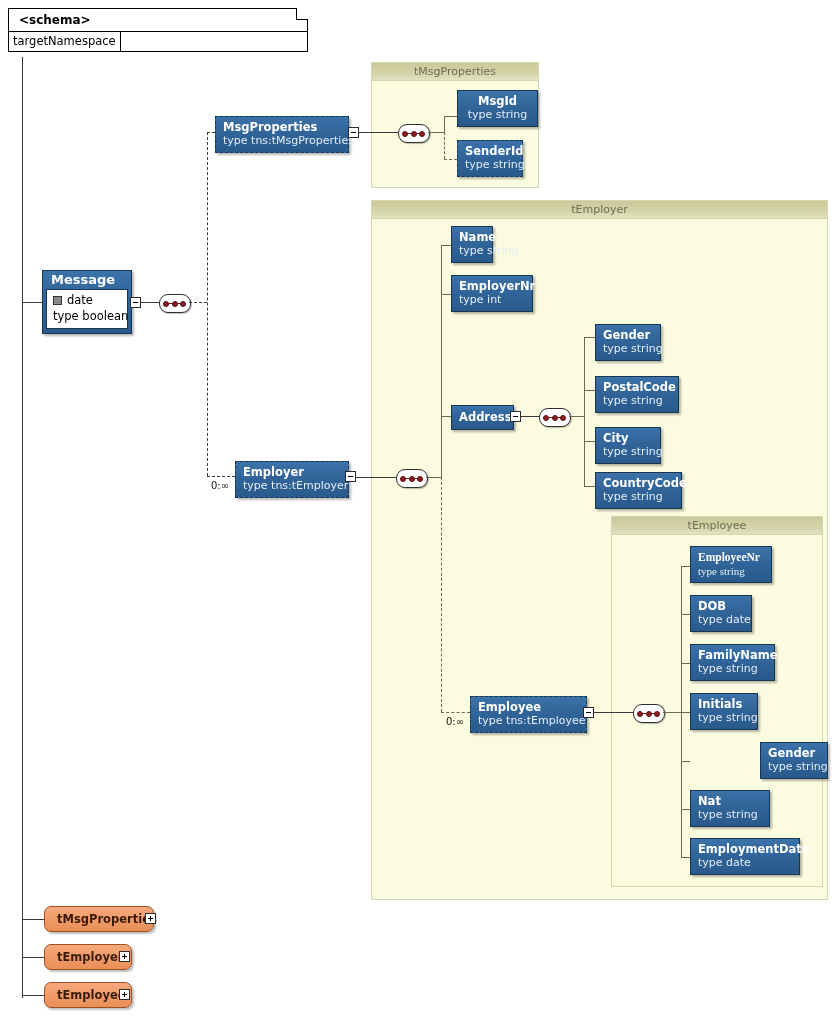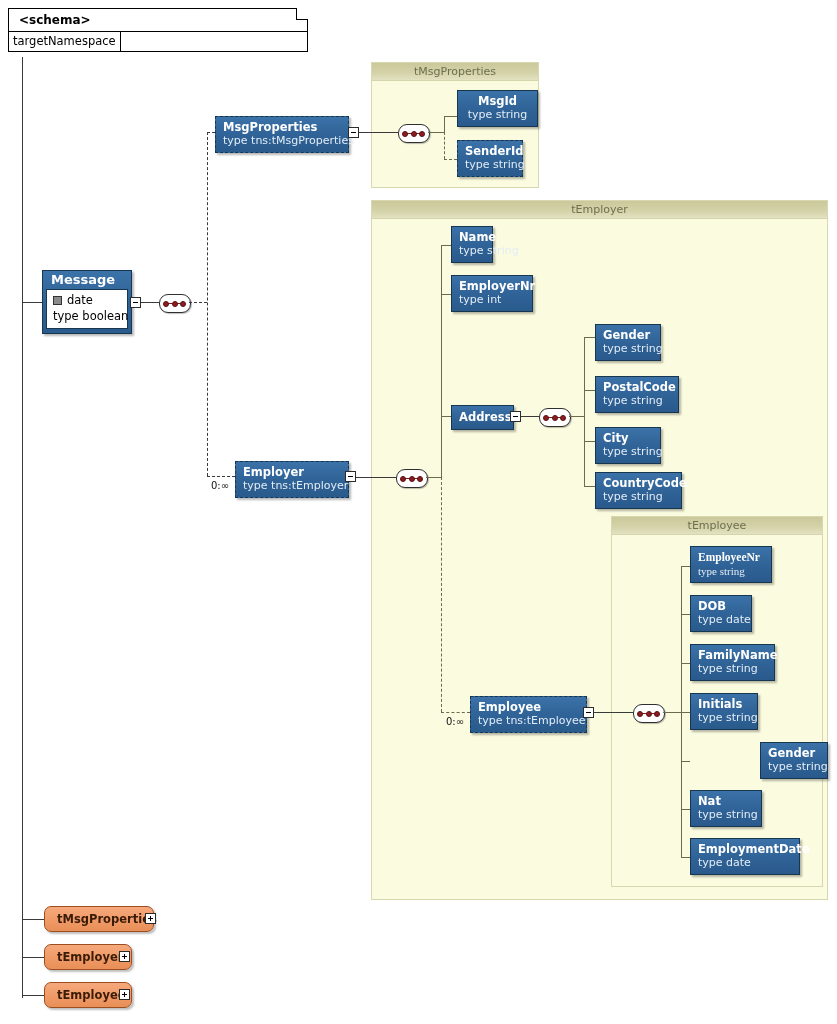--- a/index.html
+++ b/index.html
@@ -454,21 +454,21 @@
   <div class="node" style="left:690px; top:693px; width:68px;">
     <div class="nm">Initials</div>
     <div class="ty">type string</div>
   </div>
 
   <div class="node" style="left:726px; top:742px; width:68px;margin-left:34px;">
     <div class="nm">Gender</div>
     <div class="ty">type string</div>
   </div>
 
-  <div class="node" style="left:690px; top:790px; width:72px;">
+  <div class="node" style="left:690px; top:790px; width:80px;">
     <div class="nm">Nat</div>
     <div class="ty">type string</div>
   </div>
 
   <div class="node" style="left:690px; top:838px; width:110px;">
     <div class="nm">EmploymentDate</div>
     <div class="ty">type date</div>
   </div>
 
   <div class="gtype" style="left:44px; top:906px; width:110px;">

